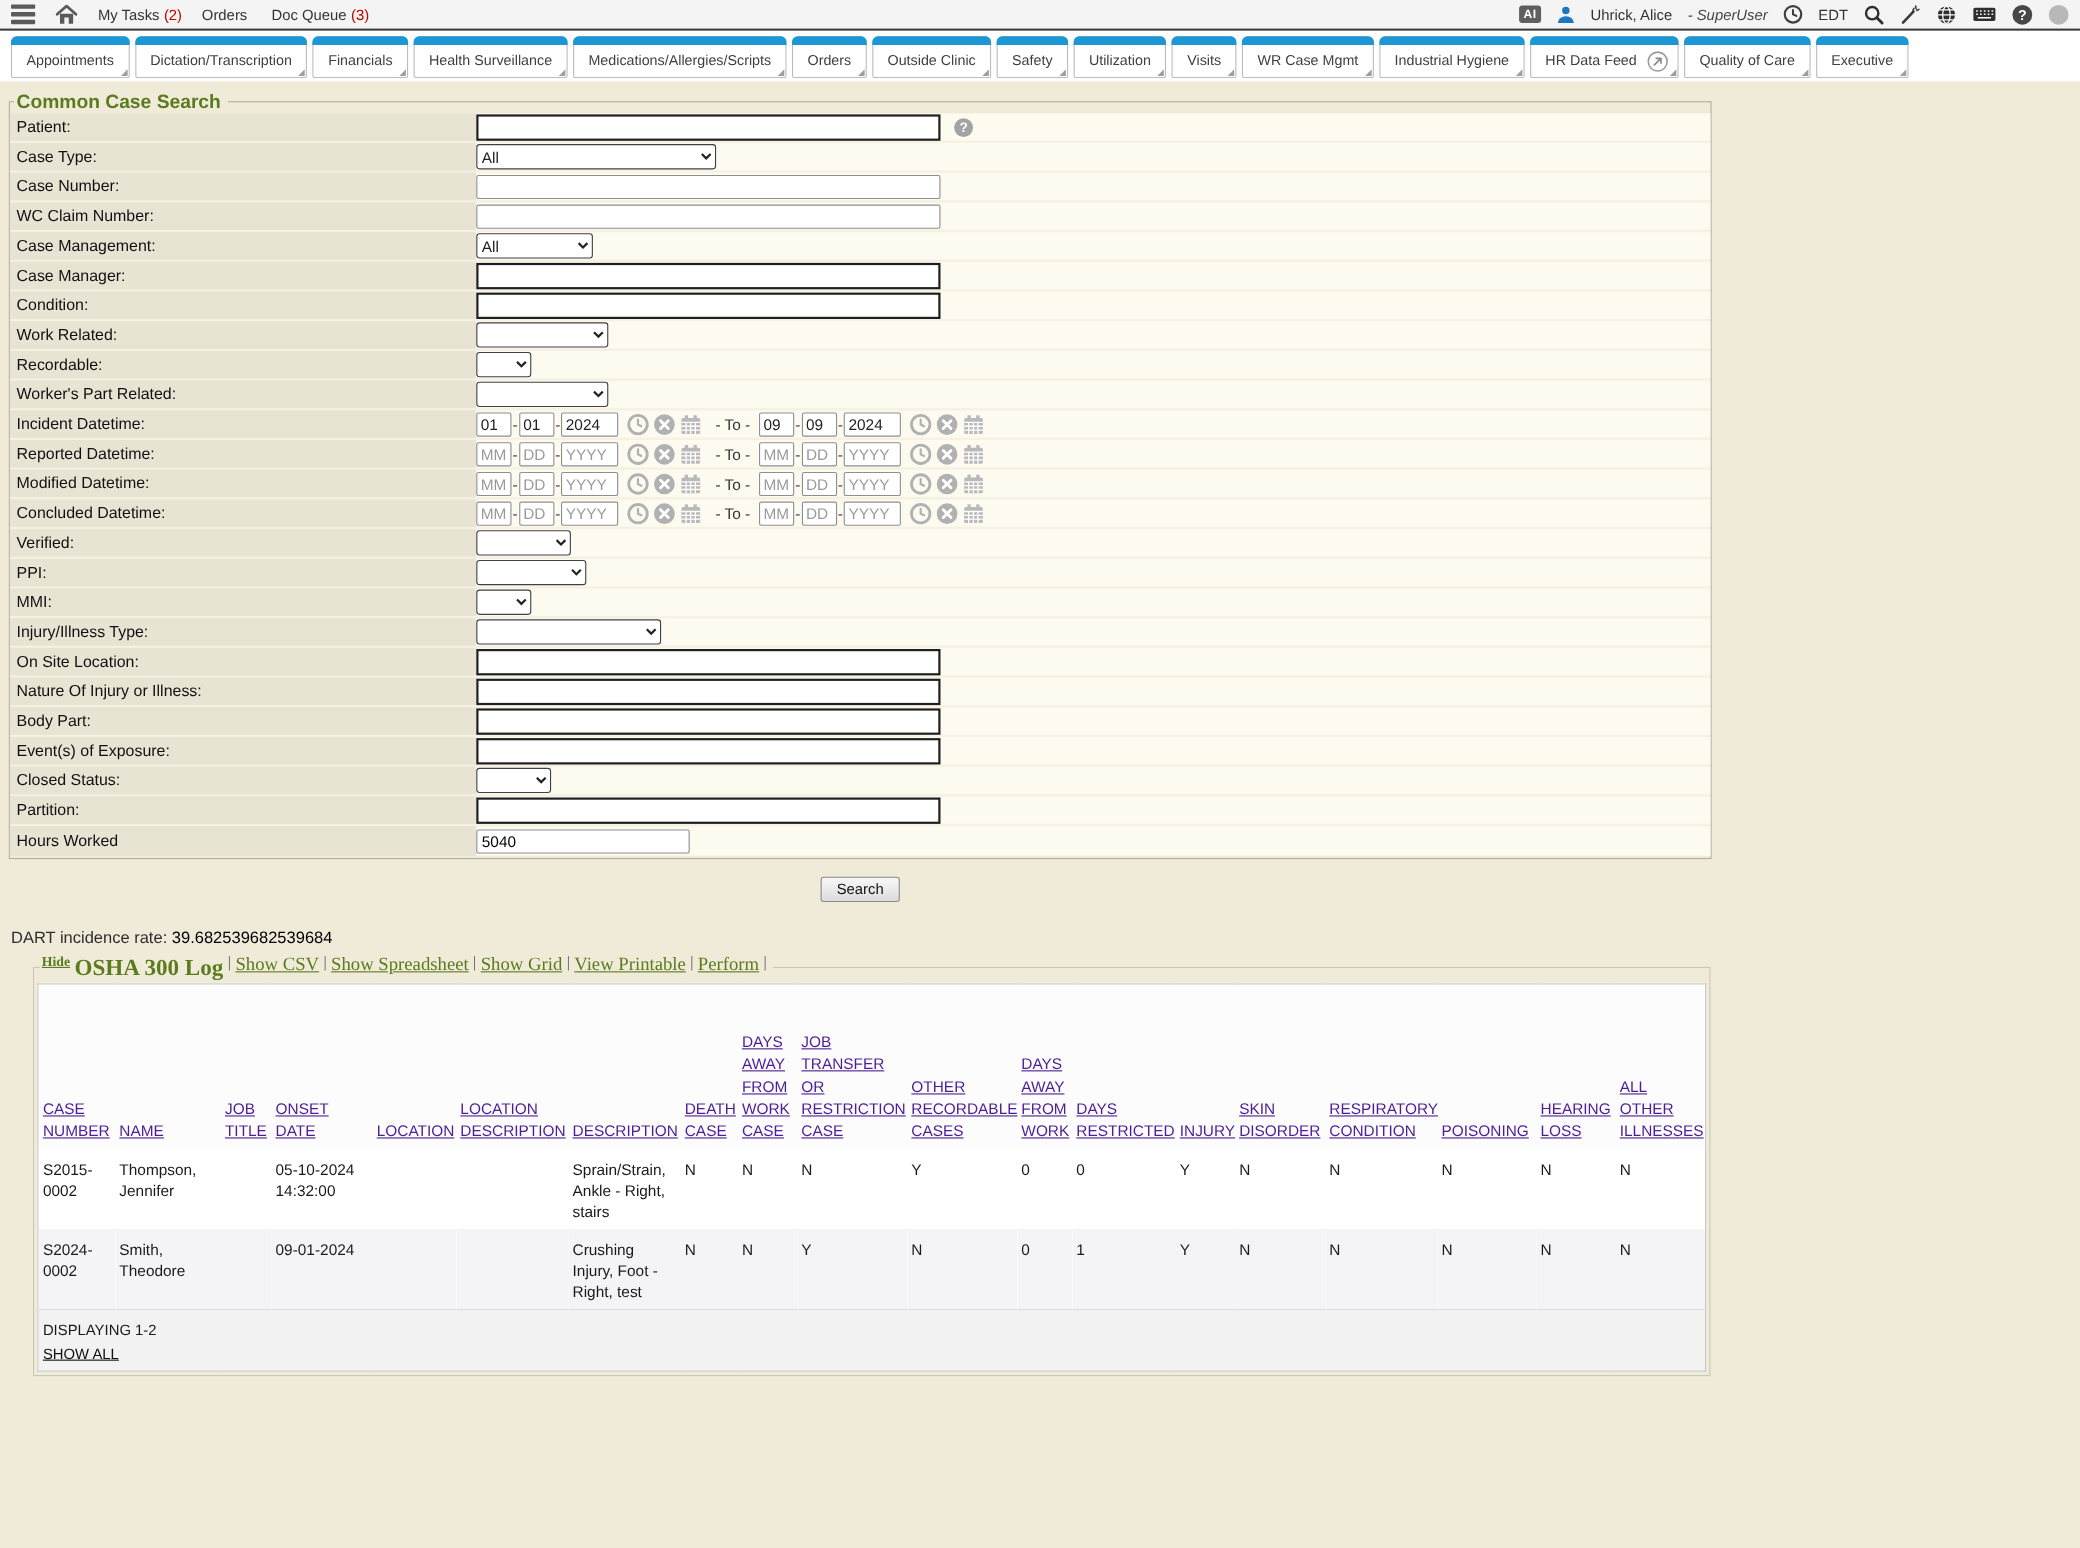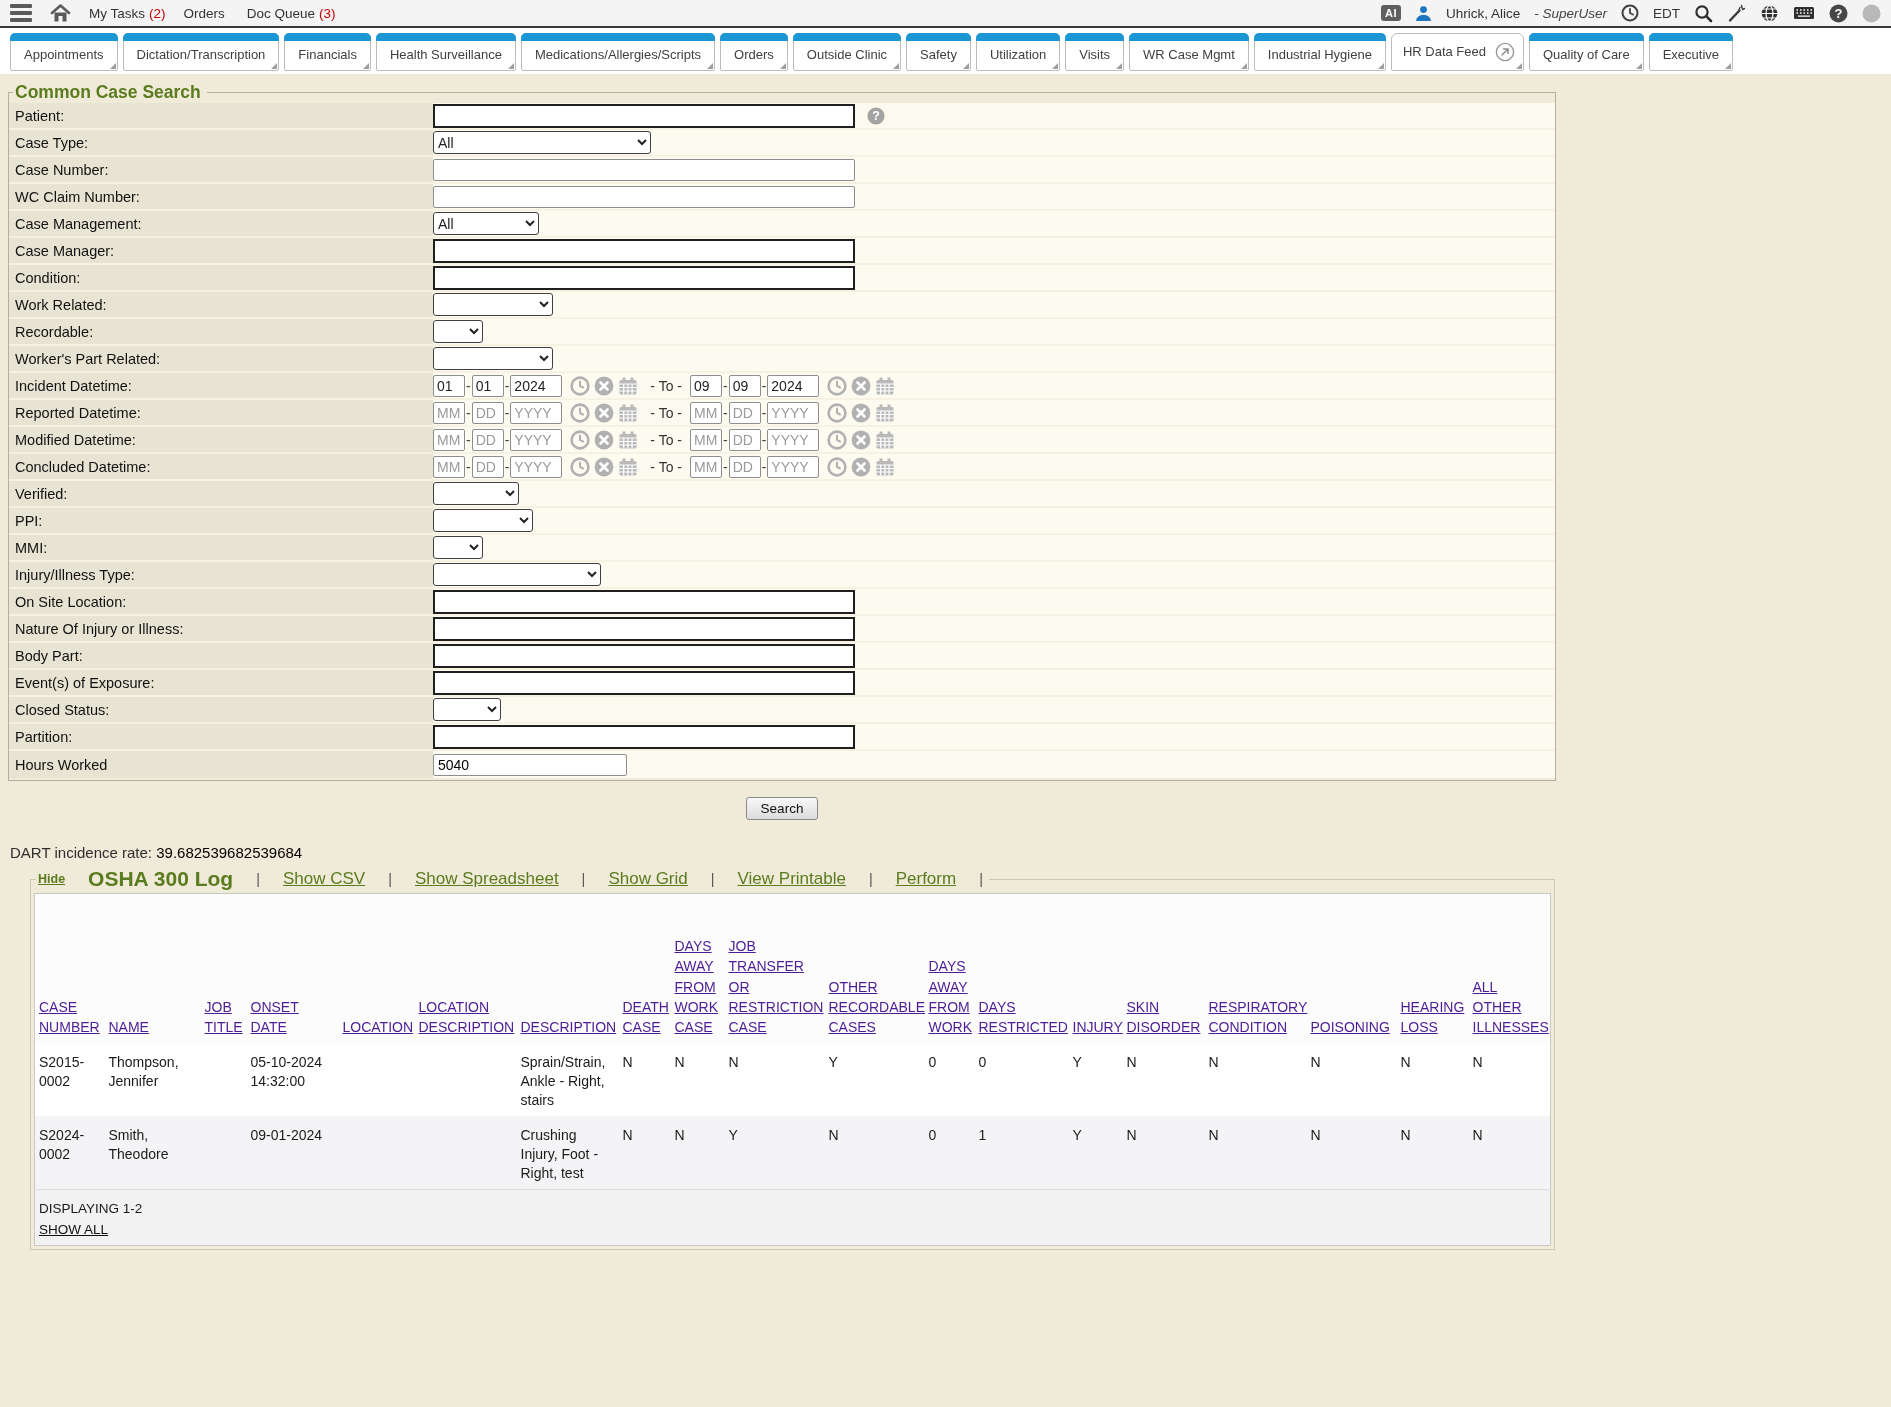--- a/index.html
+++ b/index.html
@@ -60,21 +60,21 @@
   .search-btn-row { text-align:center; margin:16px 335px 0 8px; }
   .search-btn { font-family:inherit; font-size:13.5px; padding:3px 14px; color:#111;
                 border:1px solid #8a8a8a; border-radius:3px;
                 background:linear-gradient(#f8f8f8,#dcdcdc); cursor:pointer; }
 
   .dart { margin:24px 0 6px 10px; font-size:15px; color:#2e2e2e; }
   .dart .dart-value { color:#000; }
 
   
   .osha-fieldset { margin:2px 346px 8px 30px; border:1px solid #ccc8b8; padding:2px 3px 3px; }
-  .osha-toolbar { margin-left:2px; padding:0 6px 0 2px; display:inline-flex; align-items:center; gap:23px; }
+  .osha-toolbar { margin-left:2px; padding:0 6px 0 2px; display:inline-flex; align-items:flex-start; gap:4px;font-family:Liberation Serif, serif; }
   .lnk { color:#5a7b1e; text-decoration:underline; cursor:pointer; }
   .hide-lnk { font-size:12.5px; font-weight:bold; }
   .osha-title { color:#5a7b1e; font-size:21px; font-weight:bold; }
   .tb-lnk { font-size:17px; }
   .pipe { color:#555; font-size:14.5px; }
 
   table.osha { width:100%; border-collapse:collapse; table-layout:fixed;
                background:#fff; border:1px solid #c9c9c9; font-size:14px; }
   table.osha th { vertical-align:bottom; text-align:left; font-weight:normal;
                   padding:42px 4px 6px 4px; background:#fcfcfc; }
@@ -214,21 +214,21 @@
       <span class="tab-label">Visits</span>
     </div>
   <div class="tab">
       <div class="tab-blue"></div>
       <span class="tab-label">WR Case Mgmt</span>
     </div>
   <div class="tab">
       <div class="tab-blue"></div>
       <span class="tab-label">Industrial Hygiene</span>
     </div>
-  <div class="tab" style="display:flex;align-items:stretch;flex-direction:row;">
+  <div class="tab" style="display:flex;align-items:stretch;flex-direction:column;">
     <div class="tab-blue"></div>
     <span style="display:inline-flex;align-items:center;">
       <span class="tab-label">HR Data Feed</span>
       <span class="tab-extra icon">
         <svg width="20" height="20" viewBox="0 0 20 20">
             <circle cx="10" cy="10" r="8.6" fill="none" stroke="#9a9a9a" stroke-width="1.4"></circle>
             <path d="M7 13 L13 7 M8.5 7 H13 V11.5" fill="none" stroke="#8a8a8a" stroke-width="1.5" stroke-linecap="round" stroke-linejoin="round"></path>
           </svg>
       </span>
     </span>

